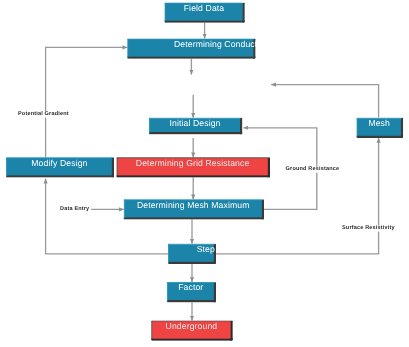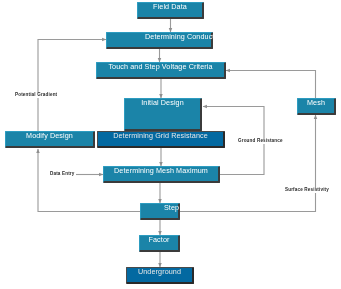--- a/index.html
+++ b/index.html
@@ -39,21 +39,21 @@
   }
   .node.teal {
     background: #1b84a8;
     color: #ffffff;
     border-top: 1px solid #2d9cc0;
     border-left: 1px solid #2d9cc0;
     border-right: 2px solid #3b3b3b;
     border-bottom: 2px solid #3b3b3b;
   }
   .node.dark {
-    background: #0369a1;
+    background: #ef4444;
     color: #e8e8e8;
     border-top: 1px solid #4a4a4a;
     border-left: 1px solid #4a4a4a;
     border-right: 2px solid #2a2a2a;
     border-bottom: 2px solid #2a2a2a;
   }
   .edge-label {
     position: absolute;
     font-size: 4.6px;
     font-weight: bold;
@@ -108,24 +108,21 @@
       <path d="M 315.5 98 L 315.5 70.5 L 226 70.5"></path>
     </g>
   </svg>
 
   <div class="node teal" style="left: 137px; top: 2px; width: 67px; height: 17px; font-size: 7.2px;">
       <span>Field Data</span>
     </div>
   <div class="node teal" style="left: 106px; top: 32px; width: 107px; height: 17px; font-size: 7.2px; padding-left: 48px;">
       <span>Determining Conductor</span>
     </div>
-  <div class="node teal" style="left: 96px; top: 62px; width: 130px; height: 17px; font-size: 7.2px;">
-      <span>Touch and Step Voltage Criteria</span>
-    </div>
-  <div class="node teal" style="left: 124px; top: 98px; width: 78px; height: 33px; font-size: 7.2px;">
+  <div class="node teal" style="left: 124px; top: 98px; width: 78px; height: 14px; font-size: 7.2px;">
       <span>Initial Design</span>
     </div>
   <div class="node teal" style="left: 5px; top: 131px; width: 90px; height: 17px; font-size: 7.2px;">
       <span>Modify Design</span>
     </div>
   <div class="node teal" style="left: 297px; top: 98px; width: 39px; height: 17px; font-size: 7.2px;">
       <span>Mesh</span>
     </div>
   <div class="node dark" style="left: 97px; top: 131px; width: 128px; height: 17px; font-size: 7.2px;">
       <span>Determining Grid Resistance</span>

